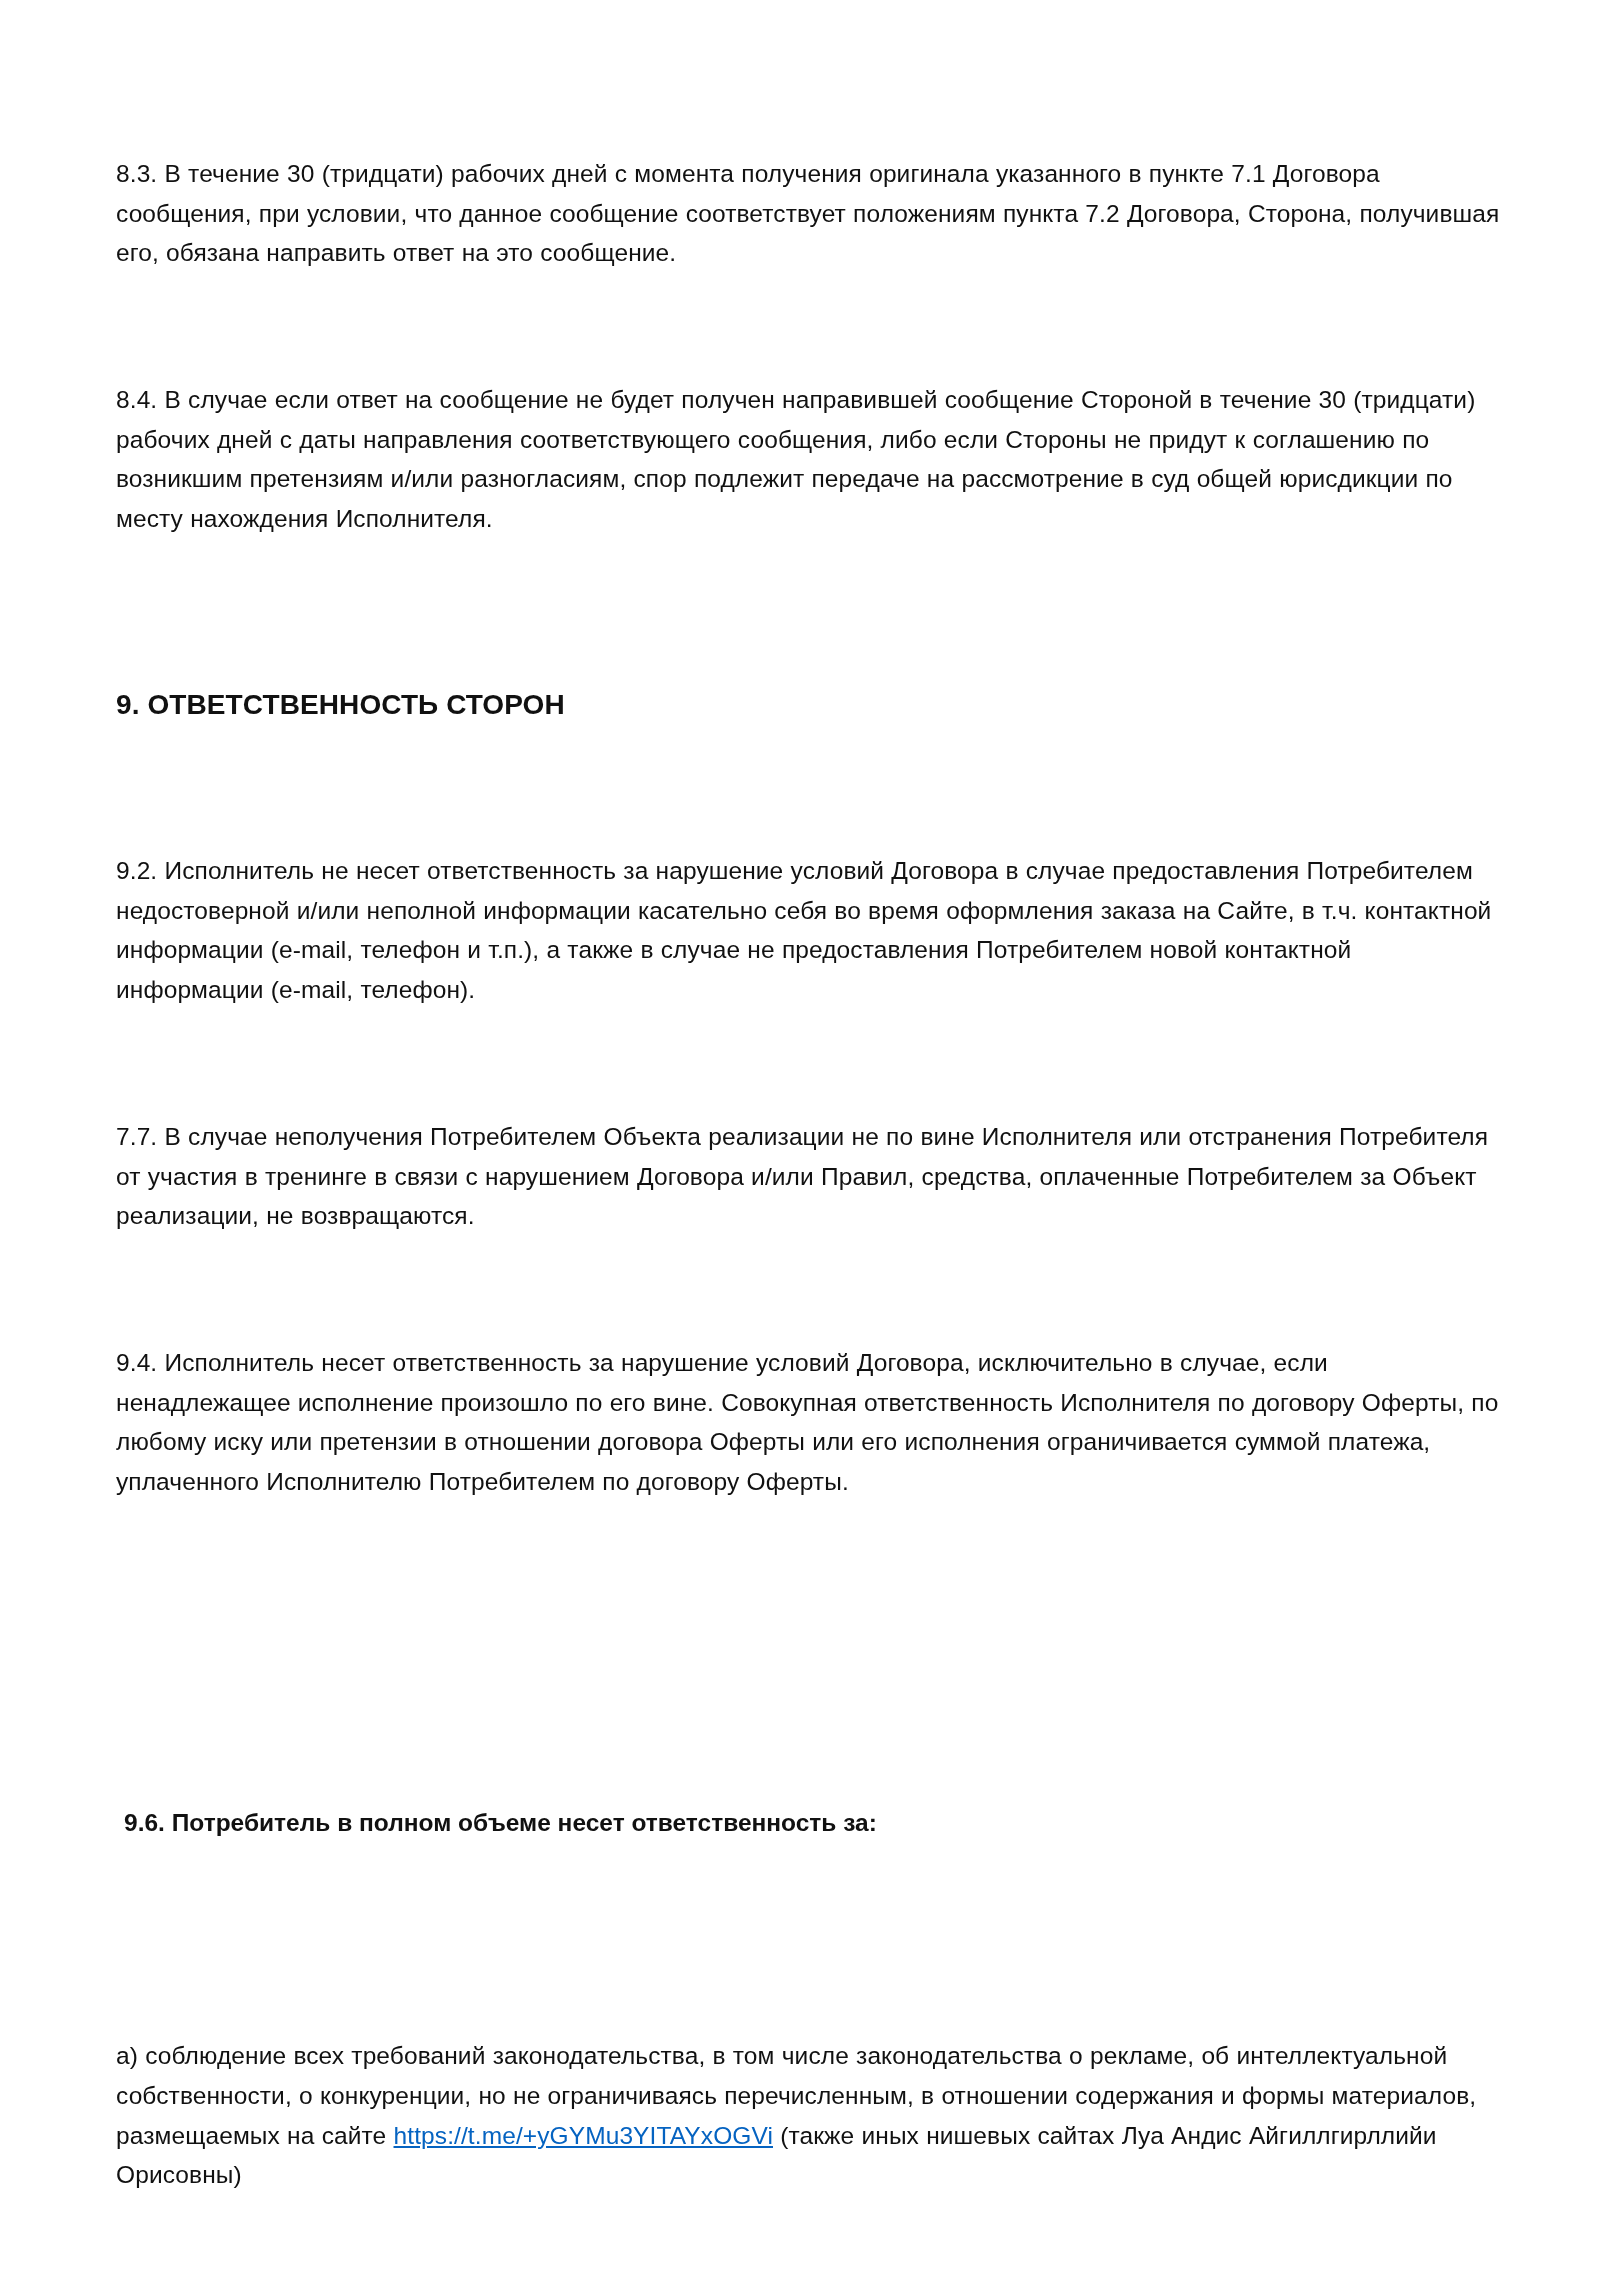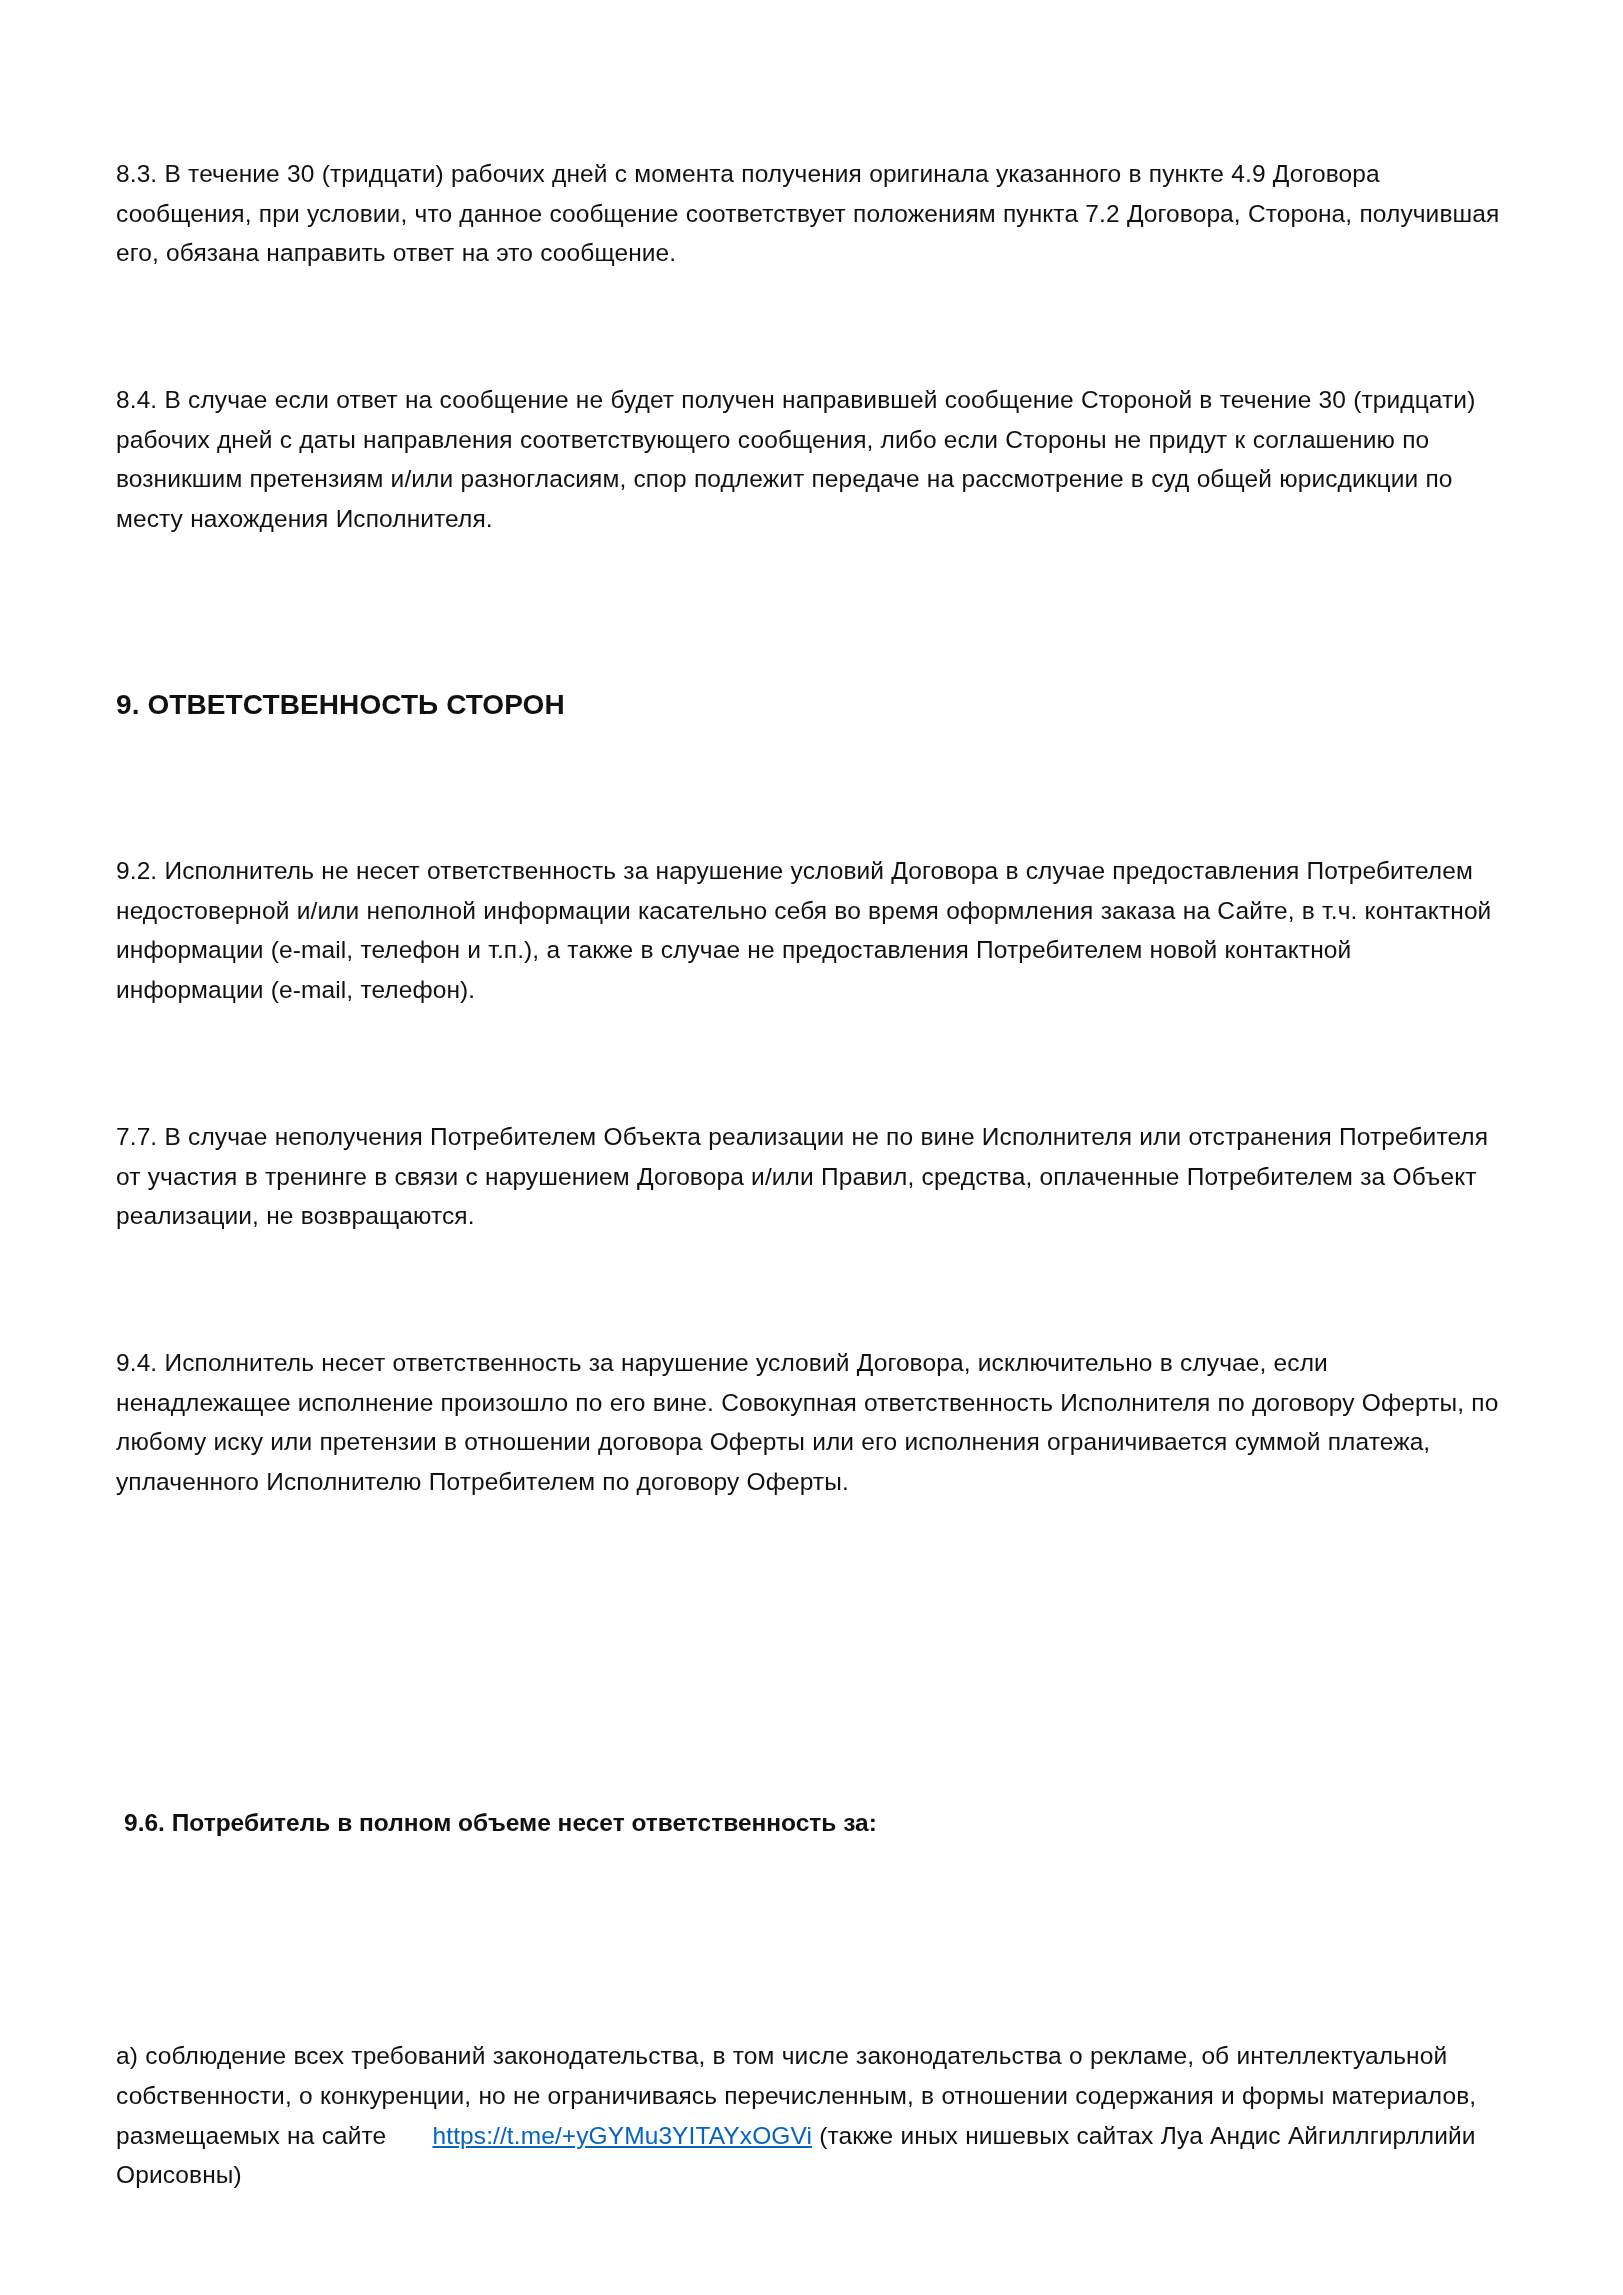--- a/index.html
+++ b/index.html
@@ -58,30 +58,29 @@
     font-size: 24.5px;
     line-height: 1.62;
     font-weight: bold;
     color: #111111;
   }
 
   a.doclink {
     color: #0563C1;
     text-decoration: underline;
     text-underline-offset: 2px;
-    margin-left: 39px;
   }
 </style>
 </head>
 <body>
 
 <div class="page">
   <div class="content">
 
-    <p class="para">8.3. В течение 30 (тридцати) рабочих дней с момента получения оригинала указанного в пункте 4.9 Договора сообщения, при условии, что данное сообщение соответствует положениям пункта 7.2 Договора, Сторона, получившая его, обязана направить ответ на это сообщение.</p>
+    <p class="para">8.3. В течение 30 (тридцати) рабочих дней с момента получения оригинала указанного в пункте 7.1 Договора сообщения, при условии, что данное сообщение соответствует положениям пункта 7.2 Договора, Сторона, получившая его, обязана направить ответ на это сообщение.</p>
 
     <div class="gap-lg"></div>
 
     <p class="para">8.4. В случае если ответ на сообщение не будет получен направившей сообщение Стороной в течение 30 (тридцати) рабочих дней с даты направления соответствующего сообщения, либо если Стороны не придут к соглашению по возникшим претензиям и/или разногласиям, спор подлежит передаче на рассмотрение в суд общей юрисдикции по месту нахождения Исполнителя.</p>
 
     <div class="gap-lg"></div>
     <div class="gap-sm"></div>
 
     <h2 class="section-heading">9. ОТВЕТСТВЕННОСТЬ СТОРОН</h2>
 

